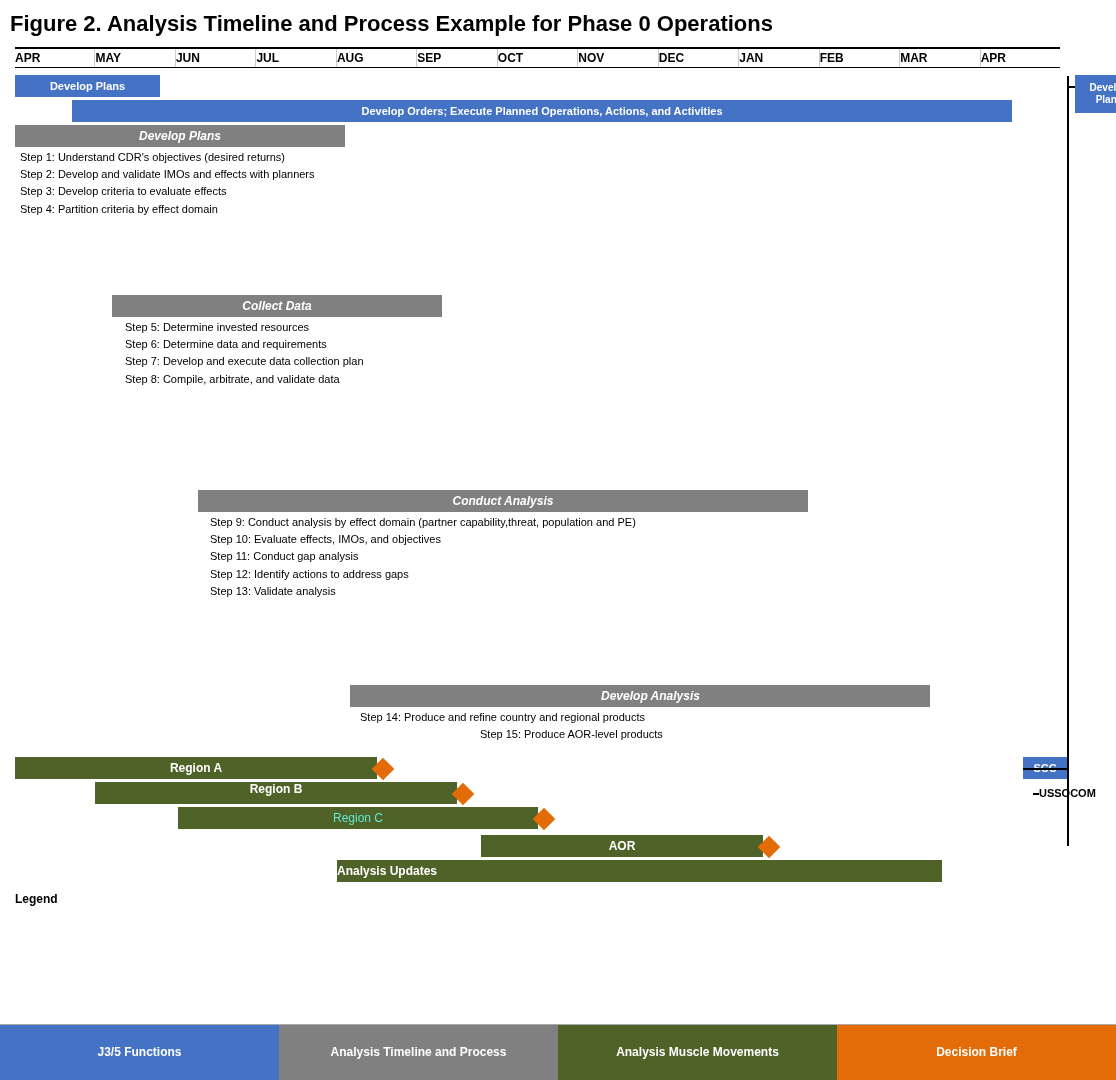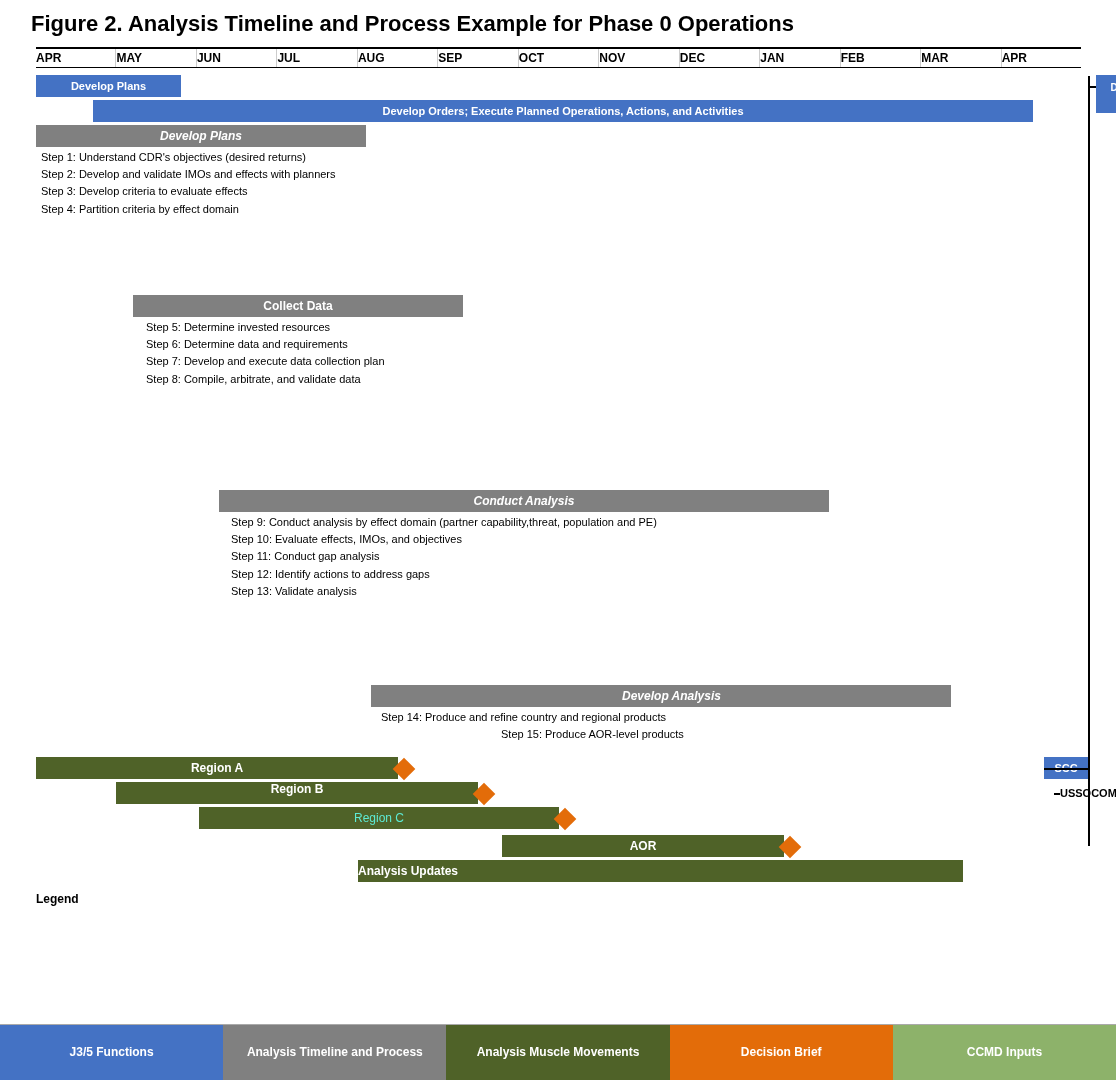--- a/index.html
+++ b/index.html
@@ -9,21 +9,20 @@
       width: 1116px;
       min-height: 1080px;
       position: relative;
       overflow: hidden;
     }
     .main-container {
       width: 988px;
       min-height: 1080px;
       background: #fff;
       position: relative;
-      padding-left: 21px;
     }
     .content-area {
       padding: 10px 10px 0 10px;
     }
     .title {
       font-size: 22px;
       font-weight: bold;
       color: #000;
       margin-bottom: 8px;
       line-height: 1.3;
@@ -134,21 +133,21 @@
       </div>
 
       <div style="position:absolute; top:103px; left:5px; width:310px;">
         <div class="step-text">Step 1: Understand CDR's objectives (desired returns)</div>
         <div class="step-text">Step 2: Develop and validate IMOs and effects with planners</div>
         <div class="step-text">Step 3: Develop criteria to evaluate effects</div>
         <div class="step-text">Step 4: Partition criteria by effect domain</div>
       </div>
 
       <div style="position:absolute; top:248px; left:97px; width:330px; height:22px; background:#808080; display:flex; align-items:center; justify-content:center;">
-        <span style="font-size:12px; color:#fff; font-weight:bold;">Collect Data</span>
+        <span style="font-style:italic; font-size:12px; color:#fff; font-weight:bold;">Collect Data</span>
       </div>
 
       <div style="position:absolute; top:273px; left:110px; width:290px;">
         <div class="step-text">Step 5: Determine invested resources</div>
         <div class="step-text">Step 6: Determine data and requirements</div>
         <div class="step-text">Step 7: Develop and execute data collection plan</div>
         <div class="step-text">Step 8: Compile, arbitrate, and validate data</div>
       </div>
 
       <div style="position:absolute; top:443px; left:183px; width:610px; height:22px; background:#808080; display:flex; align-items:center; justify-content:center;">
@@ -233,17 +232,14 @@
     </div>
     <div class="legend-item" style="background:#808080; flex:1;">
       <span>Analysis Timeline and Process</span>
     </div>
     <div class="legend-item" style="background:#4F6228; flex:1;">
       <span>Analysis Muscle Movements</span>
     </div>
     <div class="legend-item" style="background:#E36C09; flex:1;">
       <span>Decision Brief</span>
     </div>
-    <div class="legend-item" style="background:#8DB26A; flex:1;">
-      <span>CCMD Inputs</span>
-    </div>
   </div>
 </div>
 
 </body></html>

